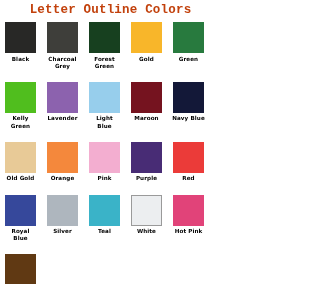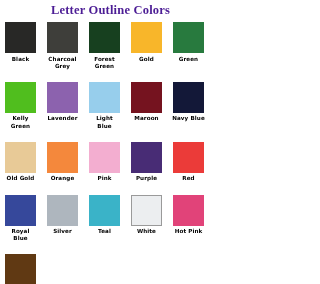--- a/index.html
+++ b/index.html
@@ -15,24 +15,24 @@
   }
   #page {
     position: relative;
     width: 221px;
     height: 284px;
     background: #ffffff;
     box-sizing: border-box;
   }
   #title {
     text-align: center;
-    font-family: Liberation Serif, serif;
+    font-family: Liberation Mono, monospace;
     font-size: 12.5px;
     font-weight: bold;
-    color: #4c1d95;
+    color: #c2410c;
     letter-spacing: 0.2px;
     line-height: 16px;
     padding-top: 2px;
     height: 18px;
     white-space: nowrap;
   }
   #grid {
     padding-left: 5px;
     padding-top: 2px;
   }

